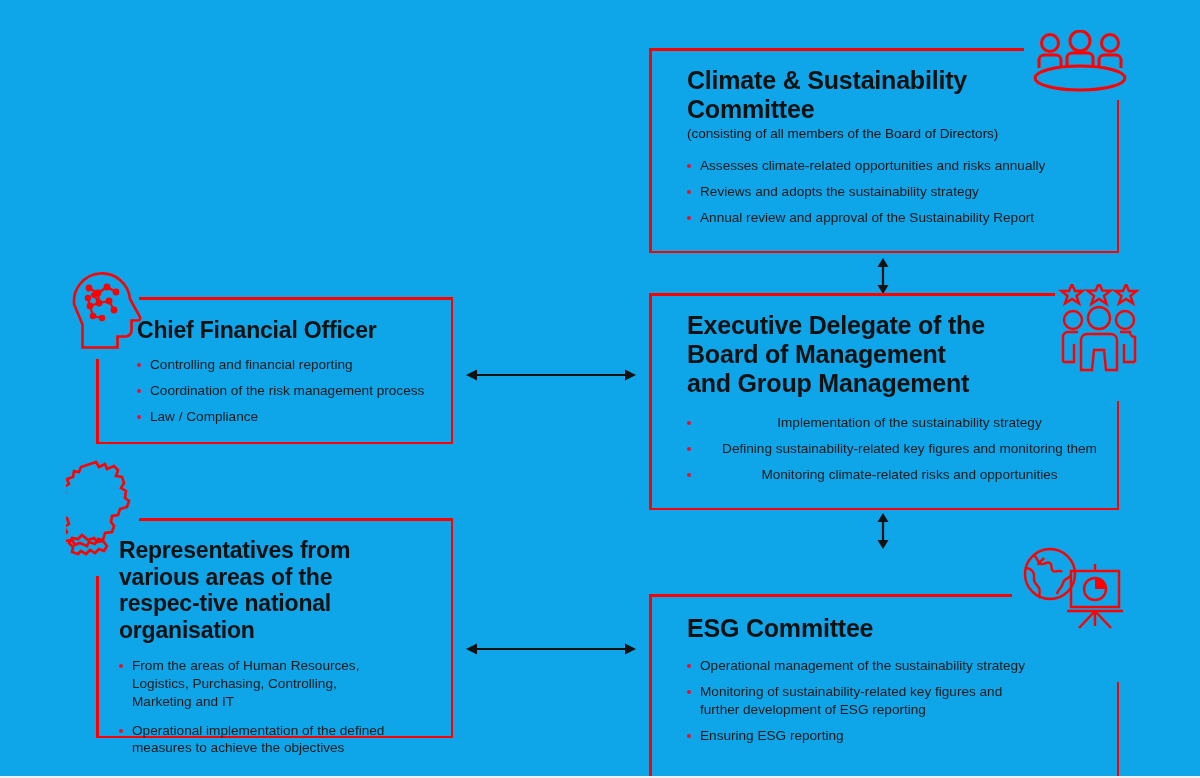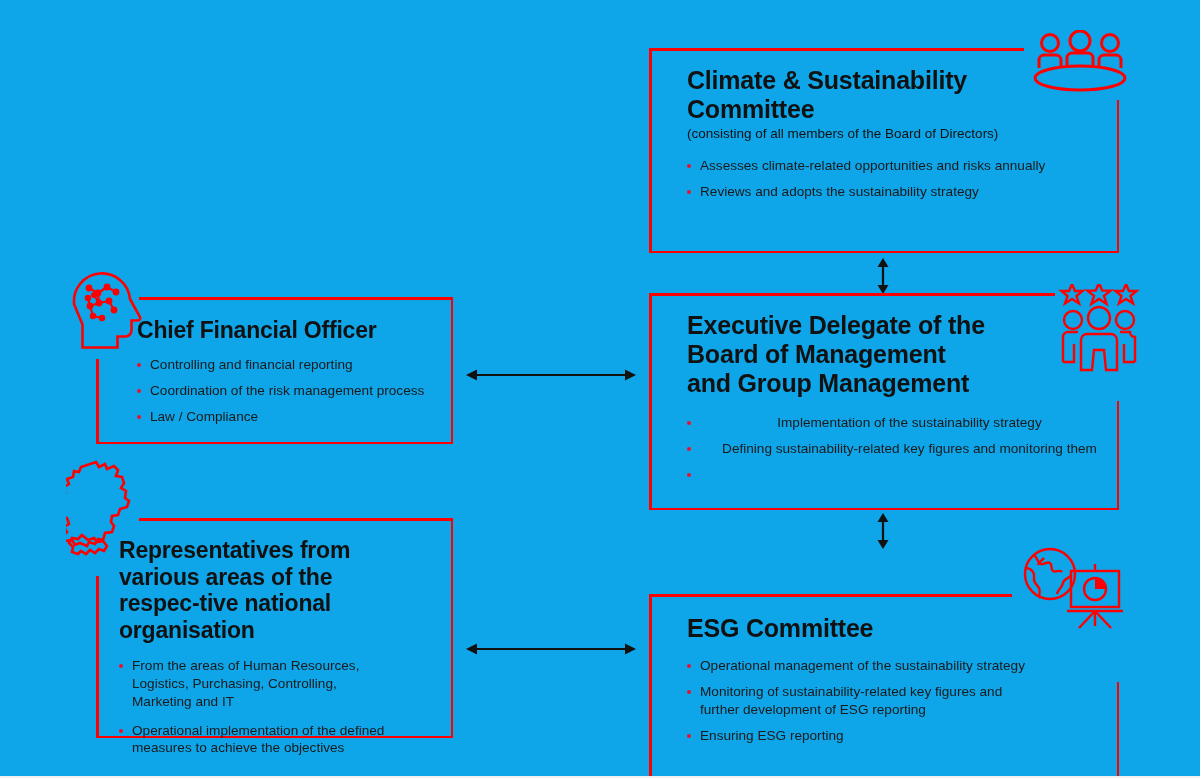--- a/index.html
+++ b/index.html
@@ -94,20 +94,21 @@
     <div class="edge" style="left:0; top:0; width:2.5px; height:205px;"></div>
     <div class="edge" style="left:0; bottom:0; width:470px; height:2.5px;"></div>
     <div class="edge" style="right:0; top:52px; width:2.5px; height:153px;"></div>
 
     <div class="node-body" style="padding:18px 0 0 38px;">
       <div class="node-title" style="font-size:25px; width:300px;">Climate &amp; Sustainability Committee</div>
       <div class="node-sub">(consisting of all members of the Board of Directors)</div>
       <ul class="bullets" style="margin-top:14px;">
         <li><span class="dot"></span><span>Assesses climate-related opportunities and risks annually</span></li>
         <li><span class="dot"></span><span>Reviews and adopts the sustainability strategy</span></li>
+        <li><span class="dot"></span><span>Annual review and approval of the Sustainability Report</span></li>
       </ul>
     </div>
   </div>
 
   <div class="icon" style="left:1030px; top:30px; width:100px; height:72px;">
     <svg width="100" height="72" viewBox="0 0 100 72" fill="none" stroke="#ff0000" stroke-width="3">
       <circle cx="20" cy="13" r="8.5"></circle>
       <circle cx="50" cy="11" r="10"></circle>
       <circle cx="80" cy="13" r="8.5"></circle>
       <path d="M9 38 v-8 a5 5 0 0 1 5 -5 h12 a5 5 0 0 1 5 5 v8"></path>
@@ -129,21 +130,21 @@
     <div class="edge" style="left:0; top:0; width:406px; height:2.5px;"></div>
     <div class="edge" style="left:0; top:0; width:2.5px; height:217px;"></div>
     <div class="edge" style="left:0; bottom:0; width:470px; height:2.5px;"></div>
     <div class="edge" style="right:0; top:108px; width:2.5px; height:109px;"></div>
 
     <div class="node-body" style="padding:18px 0 0 38px;">
       <div class="node-title" style="font-size:25px; width:300px;">Executive Delegate of the Board of Management and Group Management</div>
       <ul class="bullets" style="margin-top:16px;text-align:center;">
         <li><span class="dot"></span><span>Implementation of the sustainability strategy</span></li>
         <li><span class="dot"></span><span>Defining sustainability-related key figures and monitoring them</span></li>
-        <li><span class="dot"></span></li>
+        <li><span class="dot"></span><span>Monitoring climate-related risks and opportunities</span></li>
       </ul>
     </div>
   </div>
 
   <div class="icon" style="left:1055px; top:284px; width:88px; height:90px;">
     <svg width="88" height="90" viewBox="0 0 88 90" fill="none" stroke="#ff0000" stroke-width="2.4">
       <polygon points="17,0 20,7 27.5,7 21.5,12 24,19.5 17,15 10,19.5 12.5,12 6.5,7 14,7" fill="none"></polygon>
       <polygon points="44,-1 47.3,6.6 55.5,6.6 49,11.8 51.6,20 44,15 36.4,20 39,11.8 32.5,6.6 40.7,6.6" fill="none"></polygon>
       <polygon points="71,0 74,7 81.5,7 75.5,12 78,19.5 71,15 64,19.5 66.5,12 60.5,7 68,7" fill="none"></polygon>
       <circle cx="18" cy="36" r="9"></circle>

